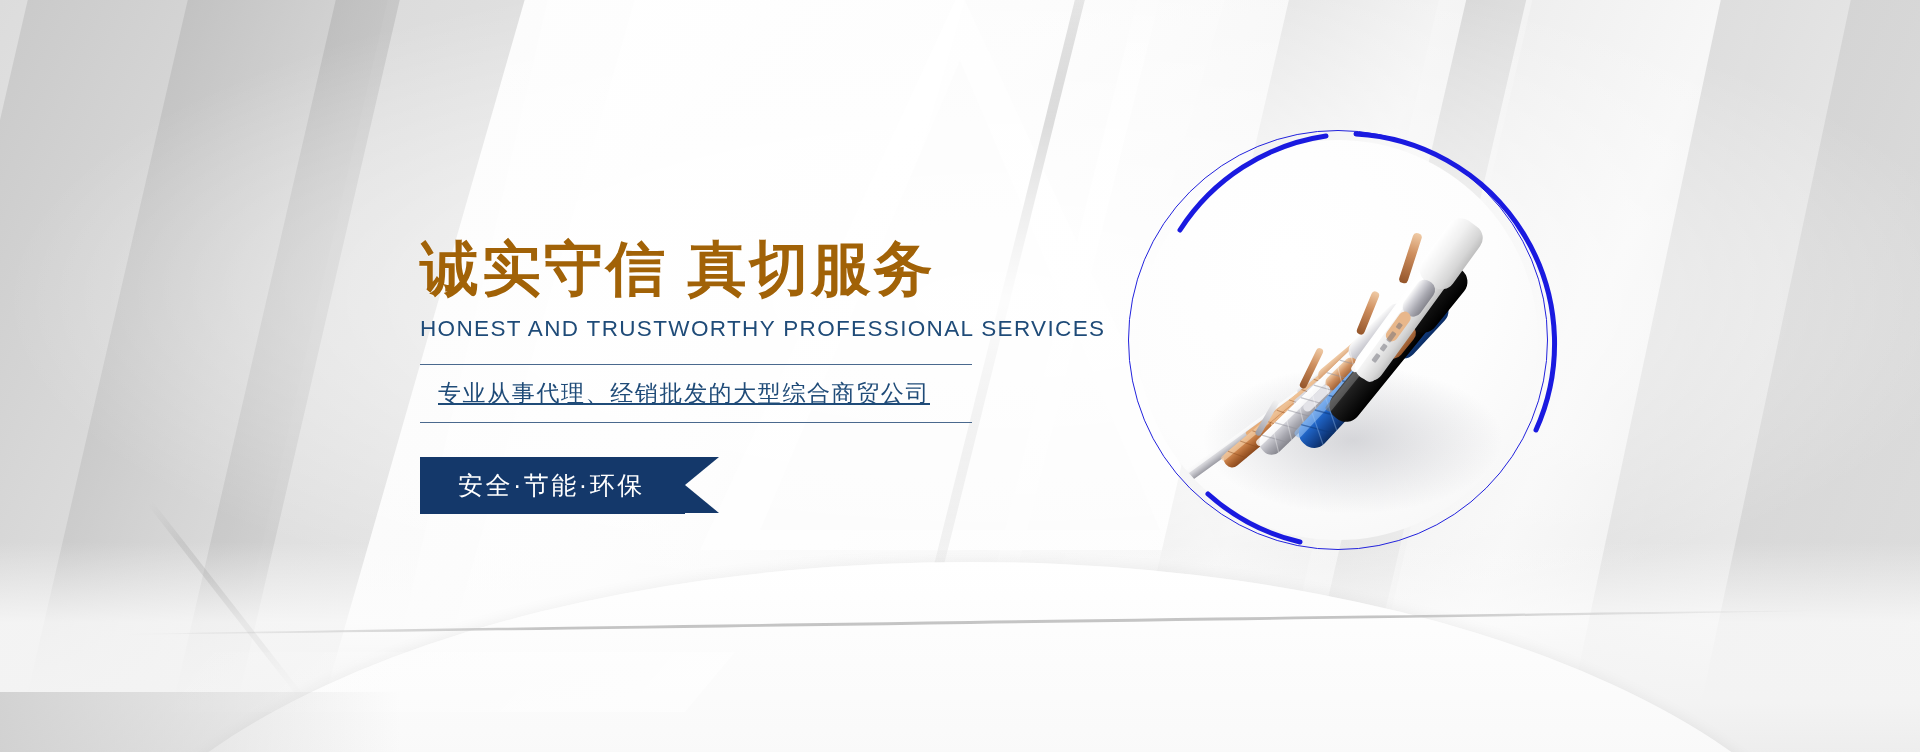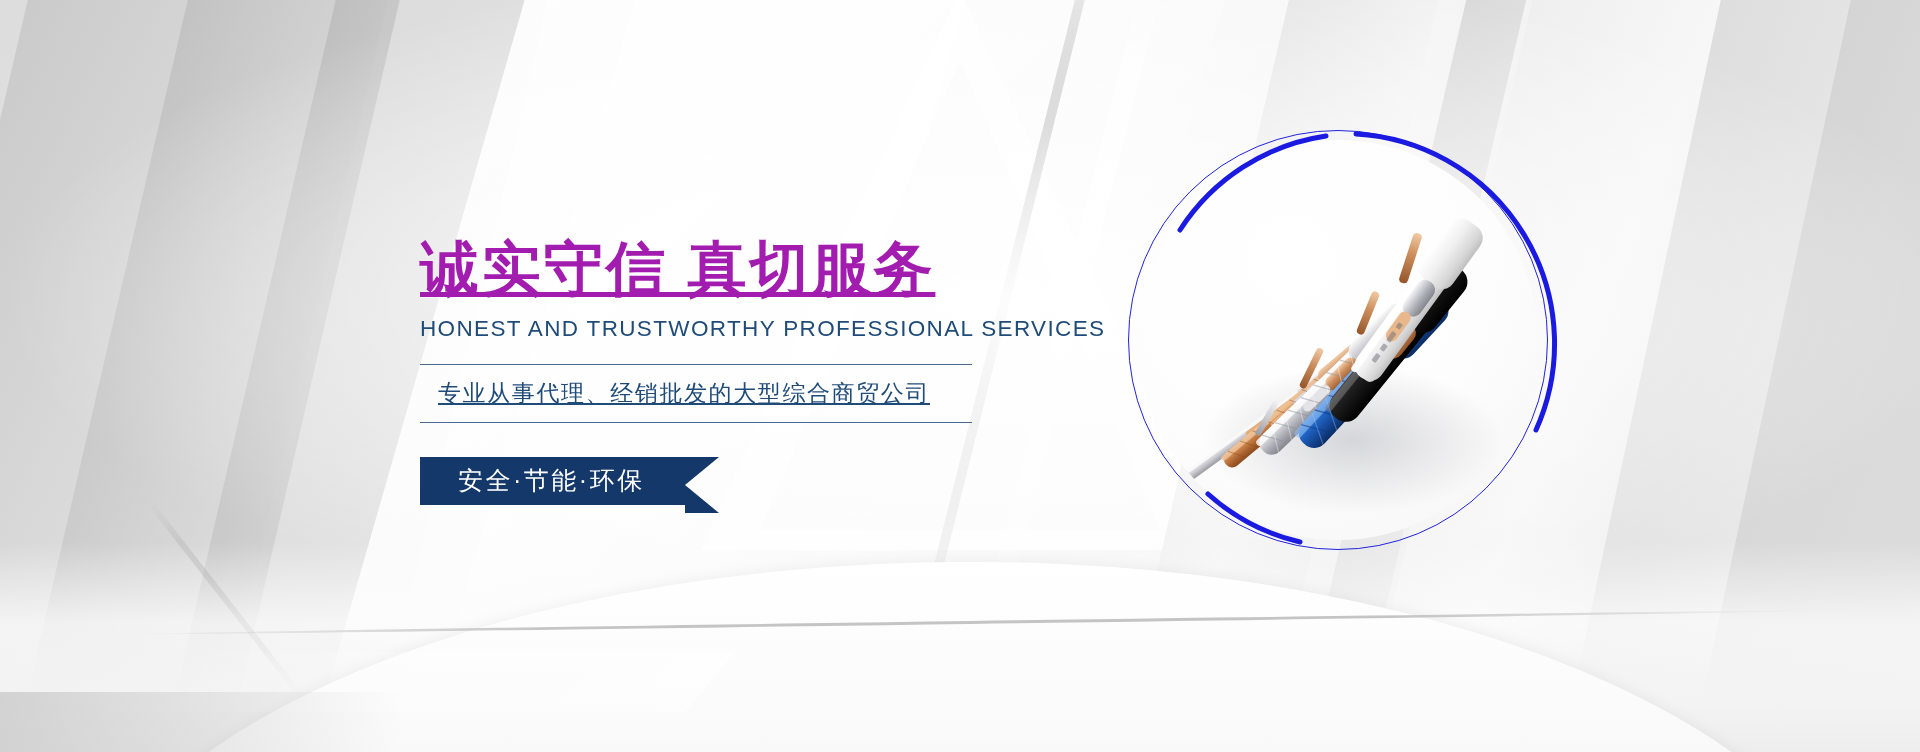--- a/index.html
+++ b/index.html
@@ -167,26 +167,25 @@
     position: absolute;
     left: 420px;
     top: 238px;
     width: 640px;
   }
 
   .headline {
     font-size: 59px;
     font-weight: 700;
     letter-spacing: 3px;
-    color: #a21caf;
+    color: #a16207;
     line-height: 1.08;
     white-space: nowrap;
     margin: 0;
     text-shadow: 0 1px 0 rgba(255,255,255,.6);
-    text-decoration: underline;
   }
 
   .sub-en {
     margin-top: 14px;
     font-size: 22.5px;
     font-weight: 400;
     letter-spacing: 1.35px;
     color: #1f4b78;
     white-space: nowrap;
   }
@@ -211,21 +210,21 @@
 
   .badge-wrap {
     margin-top: 34px;
     position: relative;
     display: inline-block;
   }
   .badge {
     position: relative;
     display: flex;
     align-items: center;
-    height: 48px;
+    height: 57px;
     padding: 0 40px 0 38px;
     background: #14386a;
     color: #ffffff;
     font-size: 25px;
     letter-spacing: 2.5px;
     white-space: nowrap;
     box-sizing: border-box;
   }
   .badge-arrow {
     position: absolute;

